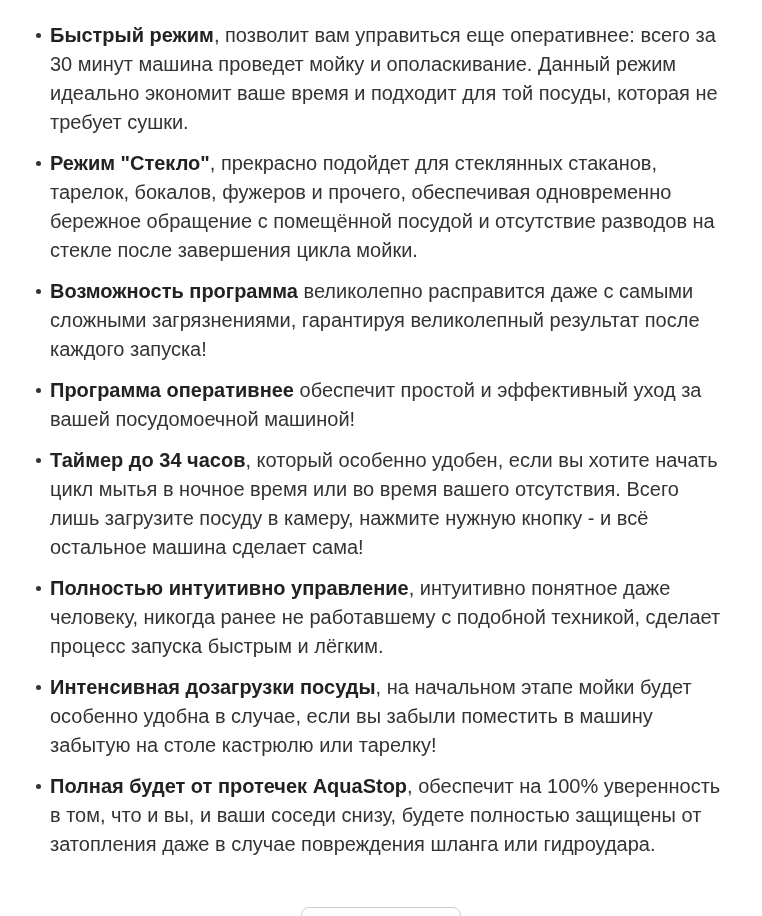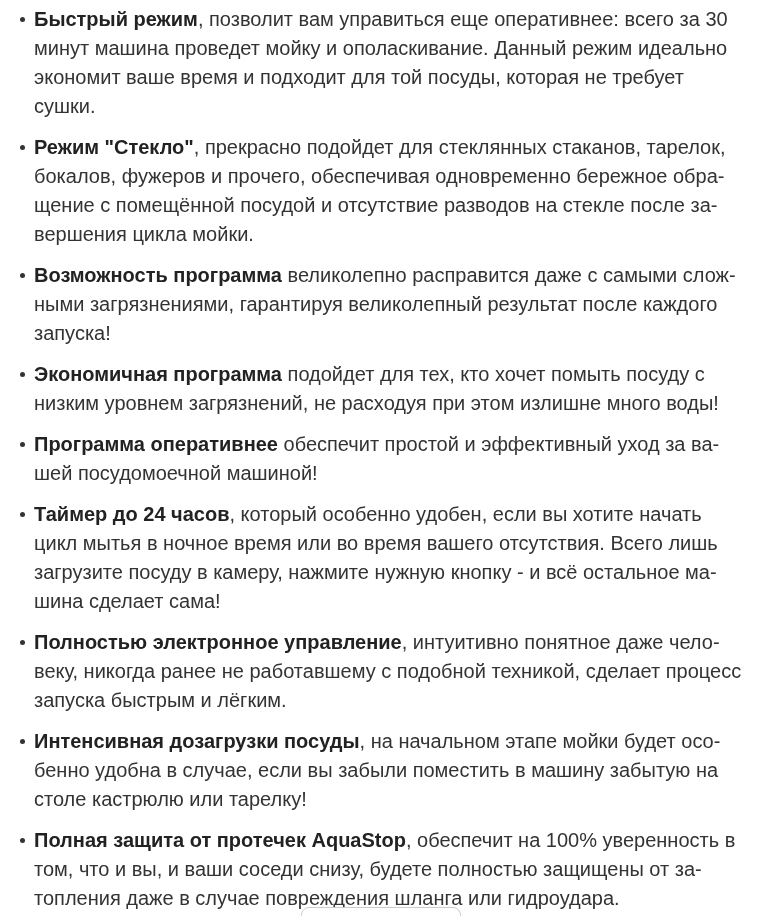--- a/index.html
+++ b/index.html
@@ -11,21 +11,21 @@
     height: 916px;
     overflow: hidden;
     position: relative;
     background: #ffffff;
     font-family: "Liberation Sans", sans-serif;
     font-size: 20px;
     line-height: 29px;
     color: #333333;
   }
   ul.features {
-    margin: 0;
+    margin: 16px;
     padding: 5px 20px 0 34px;
     list-style: none;
   }
   ul.features li {
     position: relative;
     margin: 0 0 12px 0;
     text-align: left;
     hyphens: manual;
     -webkit-hyphens: manual;
   }
@@ -65,33 +65,30 @@
     <li>
       <strong>Быстрый режим</strong><span>, позволит вам управиться еще оперативнее: всего за 30 минут машина проведет мойку и ополаскивание. Данный режим идеально экономит ваше время и подходит для той посуды, которая не требует сушки.</span>
     </li>
     <li>
       <strong>Режим "Стекло"</strong><span>, прекрасно подойдет для стеклянных стаканов, тарелок, бокалов, фужеров и прочего, обеспечивая одновременно бережное обра­щение с помещённой посудой и отсутствие разводов на стекле после за­вершения цикла мойки.</span>
     </li>
     <li>
       <strong>Возможность программа</strong><span> великолепно расправится даже с самыми слож­ными загрязнениями, гарантируя великолепный результат после каждого запуска!</span>
     </li>
     <li>
-      <strong>Экономичная программа</strong><span> подойдет для тех, кто хочет помыть посуду с низким уровнем загрязнений, не расходуя при этом излишне много воды!</span>
-    </li>
-    <li>
       <strong>Программа оперативнее</strong><span> обеспечит простой и эффективный уход за ва­шей посудомоечной машиной!</span>
     </li>
     <li>
-      <strong>Таймер до 24 часов</strong><span>, который особенно удобен, если вы хотите начать цикл мытья в ночное время или во время вашего отсутствия. Всего лишь загрузите посуду в камеру, нажмите нужную кнопку - и всё остальное ма­шина сделает сама!</span>
+      <strong>Таймер до 34 часов</strong><span>, который особенно удобен, если вы хотите начать цикл мытья в ночное время или во время вашего отсутствия. Всего лишь загрузите посуду в камеру, нажмите нужную кнопку - и всё остальное ма­шина сделает сама!</span>
     </li>
     <li>
-      <strong>Полностью электронное управление</strong><span>, интуитивно понятное даже чело­веку, никогда ранее не работавшему с подобной техникой, сделает про­цесс запуска быстрым и лёгким.</span>
+      <strong>Полностью интуитивно управление</strong><span>, интуитивно понятное даже чело­веку, никогда ранее не работавшему с подобной техникой, сделает про­цесс запуска быстрым и лёгким.</span>
     </li>
     <li>
       <strong>Интенсивная дозагрузки посуды</strong><span>, на начальном этапе мойки будет осо­бенно удобна в случае, если вы забыли поместить в машину забытую на столе кастрюлю или тарелку!</span>
     </li>
     <li>
-      <strong>Полная защита от протечек AquaStop</strong><span>, обеспечит на 100% уверенность в том, что и вы, и ваши соседи снизу, будете полностью защищены от за­топления даже в случае повреждения шланга или гидроудара.</span>
+      <strong>Полная будет от протечек AquaStop</strong><span>, обеспечит на 100% уверенность в том, что и вы, и ваши соседи снизу, будете полностью защищены от за­топления даже в случае повреждения шланга или гидроудара.</span>
     </li>
   </ul>
 
   <button class="show-more-btn" aria-label="show more"></button>
 </main>
 
 </body></html>

